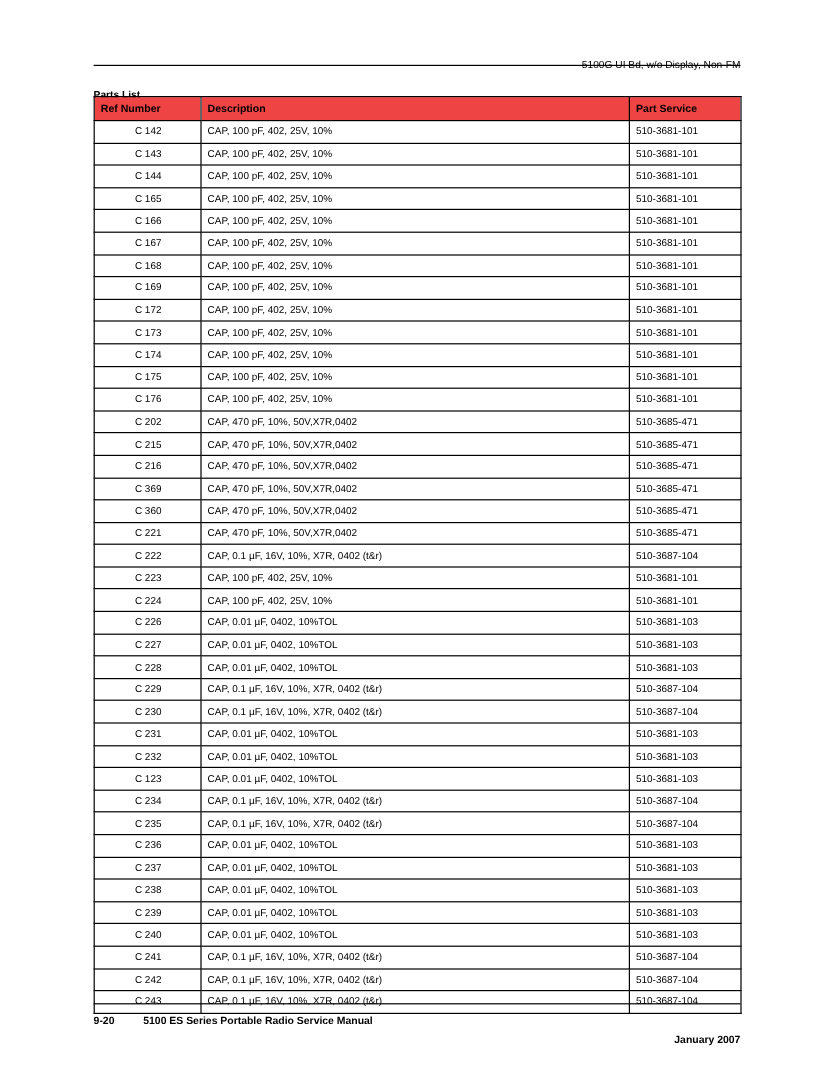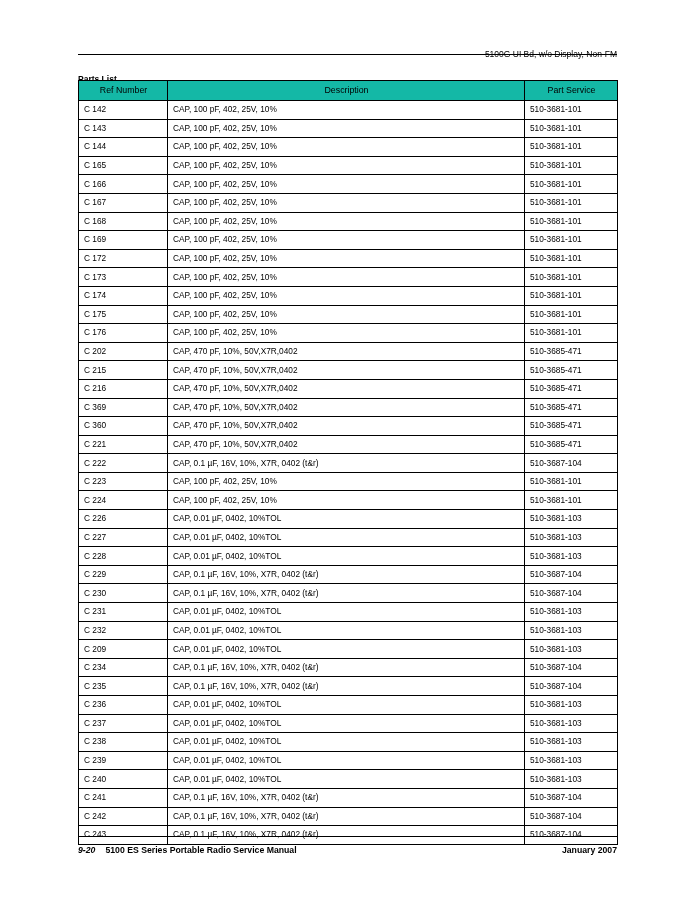--- a/index.html
+++ b/index.html
@@ -71,30 +71,30 @@
   table.parts td {
     border: 1px solid #000000;
     padding: 1px 4px 1px 5px;
     height: 15.6px;
     line-height: 13px;
     vertical-align: middle;
     white-space: nowrap;
     overflow: hidden;
   }
   table.parts thead th {
-    font-weight: normal;
+    font-weight: bold;
     font-size: 8.8px;
     height: 17px;
-    background: #14b8a6;
-    text-align: center;
+    background: #ef4444;
+    text-align: left;
   }
   col.c-ref { width: 89px; }
   col.c-desc { width: 357px; }
   col.c-part { width: 93px; }
-  .cell-ref { padding-left: 7px; }
+  .cell-ref { padding-left: 7px; text-align: center; }
   .cell-desc { padding-left: 5px; }
   .cell-part { padding-left: 5px; }
   
   .footer-rule {
     position: absolute;
     bottom: 62px;
     left: 78px;
     right: 78px;
     height: 1px;
     background: #000000;
@@ -107,25 +107,25 @@
     height: 16px;
     font-size: 8.7px;
     font-weight: bold;
   }
   .footer-left {
     position: absolute;
     left: 0;
     top: 0;
     white-space: nowrap;
   }
-  .footer-page { margin-right: 10px; font-style: italic; }
+  .footer-page { margin-right: 24px; }
   .footer-right {
     position: absolute;
     right: 0;
-    top: 0;
+    top: 16px;
     white-space: nowrap;
   }
 </style>
 </head>
 <body>
 
 <div class="page">
 
   <div class="header">
     <span class="header-left">Parts List</span>
@@ -287,21 +287,21 @@
             <td class="cell-ref">C 231</td>
             <td class="cell-desc">CAP, 0.01 µF, 0402, 10%TOL</td>
             <td class="cell-part">510-3681-103</td>
           </tr>
           <tr>
             <td class="cell-ref">C 232</td>
             <td class="cell-desc">CAP, 0.01 µF, 0402, 10%TOL</td>
             <td class="cell-part">510-3681-103</td>
           </tr>
           <tr>
-            <td class="cell-ref">C 209</td>
+            <td class="cell-ref">C 123</td>
             <td class="cell-desc">CAP, 0.01 µF, 0402, 10%TOL</td>
             <td class="cell-part">510-3681-103</td>
           </tr>
           <tr>
             <td class="cell-ref">C 234</td>
             <td class="cell-desc">CAP, 0.1 µF, 16V, 10%, X7R, 0402 (t&amp;r)</td>
             <td class="cell-part">510-3687-104</td>
           </tr>
           <tr>
             <td class="cell-ref">C 235</td>

